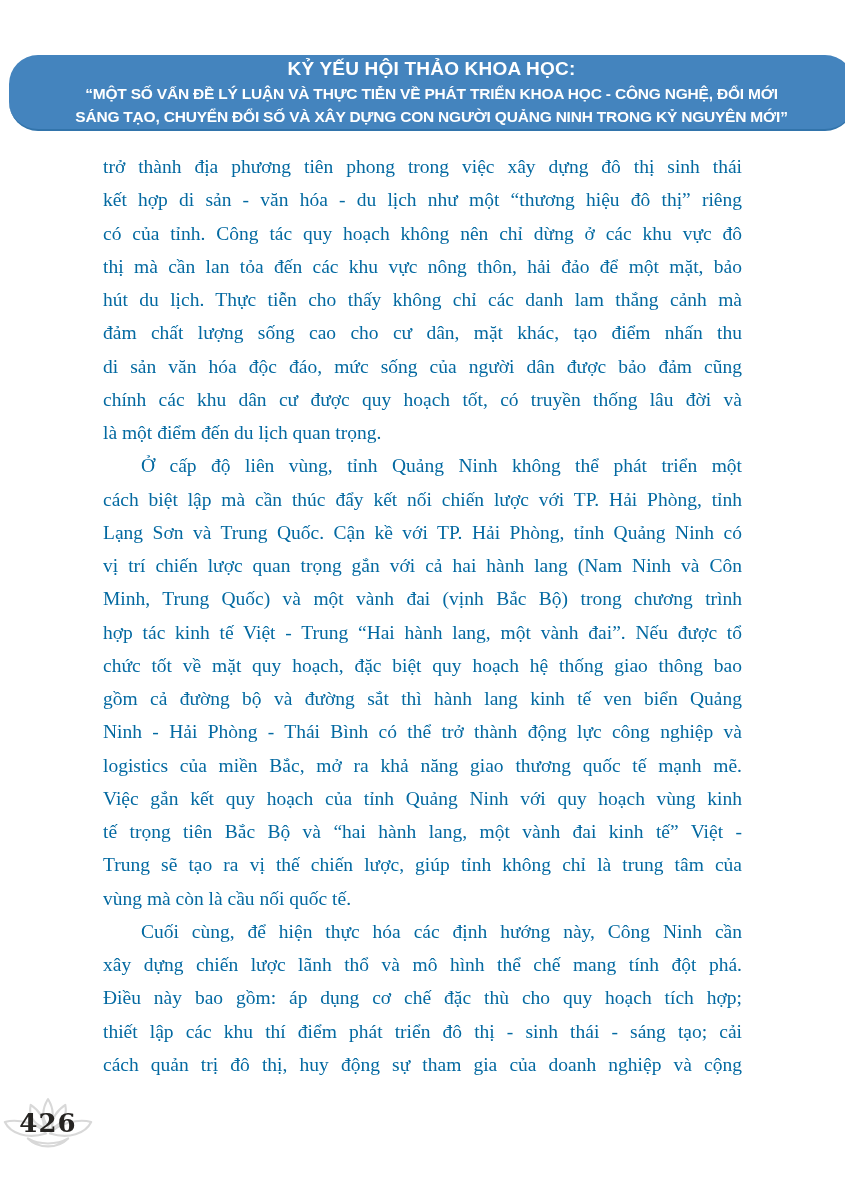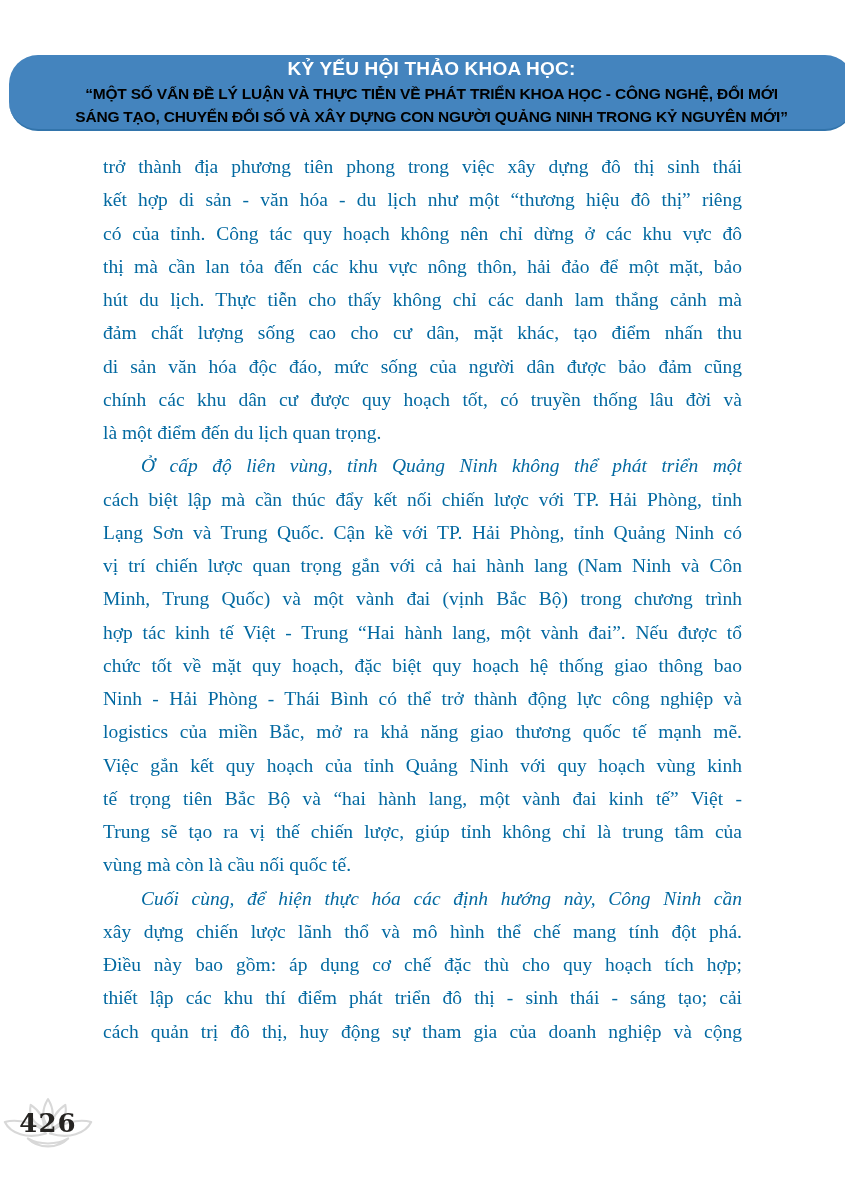--- a/index.html
+++ b/index.html
@@ -37,21 +37,21 @@
   .banner .title-line {
     font-size: 19px;
     line-height: 26px;
     letter-spacing: 0.2px;
     white-space: nowrap;
   }
   .banner .subtitle-line {
     font-size: 15.5px;
     line-height: 23px;
     letter-spacing: -0.2px;
-    color: #000000;
+    color: #ffffff;
     white-space: nowrap;
   }
 
   
   .text-block {
     position: absolute;
     top: 150px;
     left: 103px;
     width: 639px;
     color: #0369a1;
@@ -60,21 +60,20 @@
   .line {
     line-height: 33.25px;
     height: 33.25px;
     text-align: justify;
     text-align-last: justify;
     white-space: nowrap;
     overflow: hidden;
   }
   .line.indent {
     text-indent: 38px;
-    font-style: italic;
   }
   .line.no-stretch {
     text-align-last: left;
   }
 
   
   .footer {
     position: absolute;
     top: 1096px;
     left: 0;
@@ -126,20 +125,21 @@
     <div class="line">di sản văn hóa độc đáo, mức sống của người dân được bảo đảm cũng</div>
     <div class="line">chính các khu dân cư được quy hoạch tốt, có truyền thống lâu đời và</div>
     <div class="line no-stretch">là một điểm đến du lịch quan trọng.</div>
     <div class="line indent">Ở cấp độ liên vùng, tỉnh Quảng Ninh không thể phát triển một</div>
     <div class="line">cách biệt lập mà cần thúc đẩy kết nối chiến lược với TP. Hải Phòng, tỉnh</div>
     <div class="line">Lạng Sơn và Trung Quốc. Cận kề với TP. Hải Phòng, tỉnh Quảng Ninh có</div>
     <div class="line">vị trí chiến lược quan trọng gắn với cả hai hành lang (Nam Ninh và Côn</div>
     <div class="line">Minh, Trung Quốc) và một vành đai (vịnh Bắc Bộ) trong chương trình</div>
     <div class="line">hợp tác kinh tế Việt - Trung “Hai hành lang, một vành đai”. Nếu được tổ</div>
     <div class="line">chức tốt về mặt quy hoạch, đặc biệt quy hoạch hệ thống giao thông bao</div>
+    <div class="line">gồm cả đường bộ và đường sắt thì hành lang kinh tế ven biển Quảng</div>
     <div class="line">Ninh - Hải Phòng - Thái Bình có thể trở thành động lực công nghiệp và</div>
     <div class="line">logistics của miền Bắc, mở ra khả năng giao thương quốc tế mạnh mẽ.</div>
     <div class="line">Việc gắn kết quy hoạch của tỉnh Quảng Ninh với quy hoạch vùng kinh</div>
     <div class="line">tế trọng tiên Bắc Bộ và “hai hành lang, một vành đai kinh tế” Việt -</div>
     <div class="line">Trung sẽ tạo ra vị thế chiến lược, giúp tỉnh không chỉ là trung tâm của</div>
     <div class="line no-stretch">vùng mà còn là cầu nối quốc tế.</div>
     <div class="line indent">Cuối cùng, để hiện thực hóa các định hướng này, Công Ninh cần</div>
     <div class="line">xây dựng chiến lược lãnh thổ và mô hình thể chế mang tính đột phá.</div>
     <div class="line">Điều này bao gồm: áp dụng cơ chế đặc thù cho quy hoạch tích hợp;</div>
     <div class="line">thiết lập các khu thí điểm phát triển đô thị - sinh thái - sáng tạo; cải</div>

